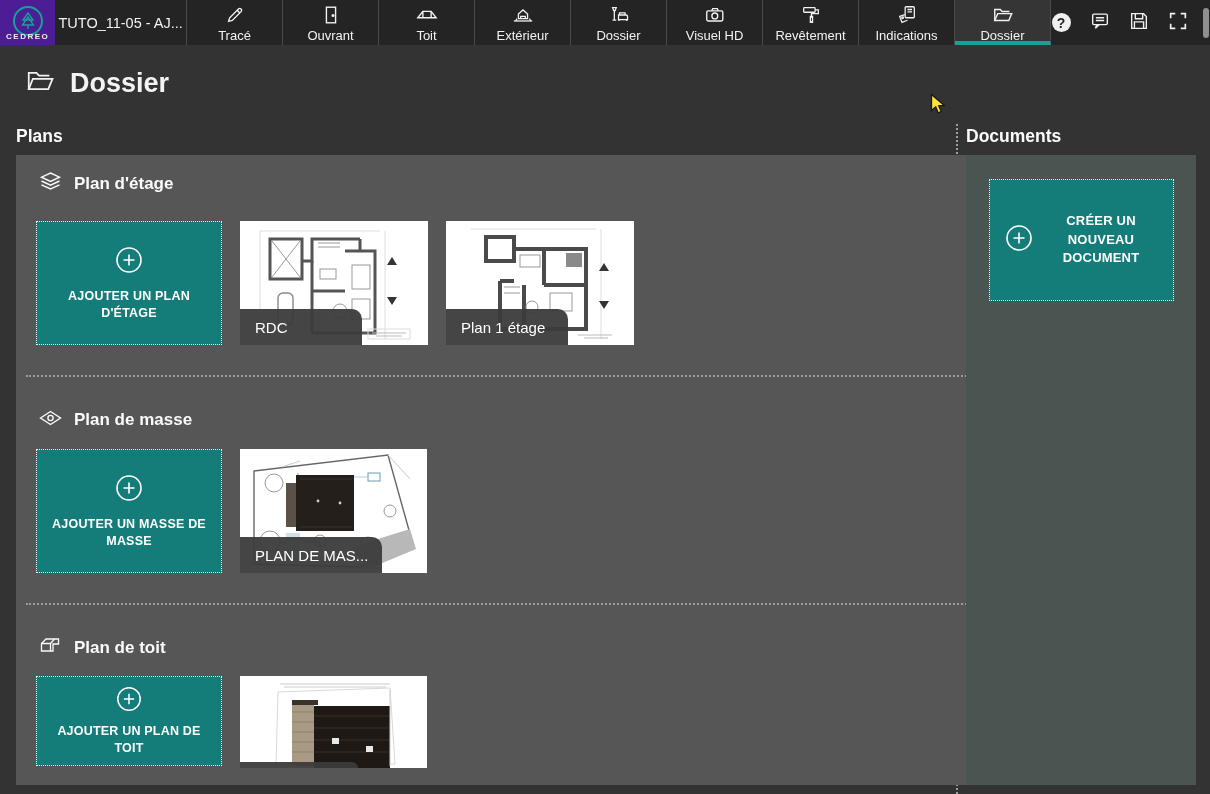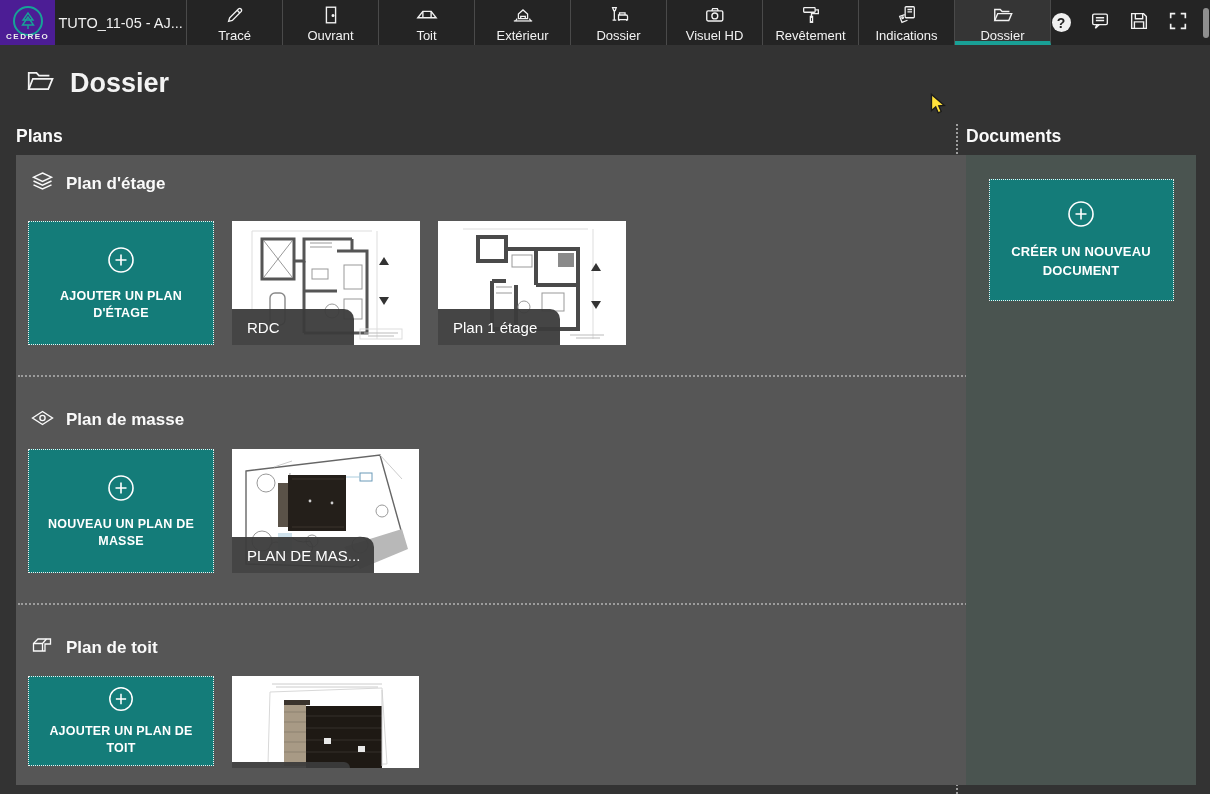--- a/index.html
+++ b/index.html
@@ -52,21 +52,21 @@
   .page-title-text { font-size:27px; font-weight:600; color:#f3f3f3; }
 
   
   .col-heading { position:absolute; font-size:17.5px; font-weight:bold; color:#fafafa; }
   .plans-heading { left:16px; top:126px; }
   .docs-heading { left:966px; top:126px; }
   .v-divider { position:absolute; left:956px; top:124px; height:670px; border-left:2px dotted #9e9e9e; }
 
   .plans-panel {
     position:absolute; left:16px; top:155px; width:989px; height:630px;
-    background:#565656; overflow:hidden; padding:16px 0 0 12px;
+    background:#565656; overflow:hidden; padding:16px 0 0 20px;
   }
   .docs-panel {
     position:absolute; left:966px; top:155px; width:230px; height:630px;
     background:#4a5450;
   }
 
   .section-header { display:flex; align-items:center; gap:11px; margin-left:2px; height:26px; }
   .section-title { font-size:17px; font-weight:bold; color:#fafafa; }
   .sec1 .section-header { margin-top:0; }
   .row { display:flex; gap:18px; margin-top:24px; }
@@ -93,21 +93,21 @@
   }
   .thumb-label.stub { height:6px; min-width:118px; padding:0; }
 
   .panel-scrollbar {
     position:absolute; top:23px; right:3px; width:7px; height:327px;
     background:#a8a8a8; border-radius:4px;
   }
 
   .create-doc-btn {
     width:185px; height:122px; margin:24px auto 0 auto; background:#147c79;
-    border:1px dotted #f0f0f0; display:flex; flex-direction:column; align-items:center;
+    border:1px dotted #f0f0f0; display:flex; flex-direction:row; align-items:center;
     justify-content:center; gap:10px; cursor:pointer; text-align:center; padding:0 14px;
   }
   .create-doc-label { font-size:13px; font-weight:bold; color:#fff; line-height:1.45; letter-spacing:.2px; }
 
   .cursor { position:absolute; left:930px; top:93px; pointer-events:none; }
 </style>
 </head>
 <body>
 
 <div class="topbar">
@@ -356,21 +356,21 @@
       <span class="section-title">Plan de masse</span>
     </div>
     <div class="row" style="margin-top:16px;">
       <div class="add-btn">
         <span>
           <svg width="30" height="30" viewBox="0 0 30 30" fill="none" stroke="#fff" stroke-width="1.6">
               <circle cx="15" cy="15" r="12"></circle>
               <path d="M15 9.5 V20.5 M9.5 15 H20.5"></path>
             </svg>
         </span>
-        <span class="add-btn-label">NOUVEAU UN PLAN DE MASSE</span>
+        <span class="add-btn-label">AJOUTER UN MASSE DE MASSE</span>
       </div>
 
       <div class="thumb" style="width:187px;">
         <svg width="187" height="124" viewBox="0 0 187 124">
           <rect width="187" height="124" fill="#ffffff"></rect>
           <path d="M14 22 L148 6 L172 92 L120 118 L14 115 Z" fill="none" stroke="#666" stroke-width="1.4"></path>
           <path d="M112 98 L170 80 L176 100 L128 120 Z" fill="#b8b8b8"></path>
           <path d="M42 18 L60 12 M148 6 L170 30" stroke="#ccc" stroke-width="1"></path>
           <rect x="128" y="24" width="12" height="8" fill="none" stroke="#6a9ab8"></rect>
           <path d="M70 28 L128 28" stroke="#aaccdd" stroke-width="1"></path>

